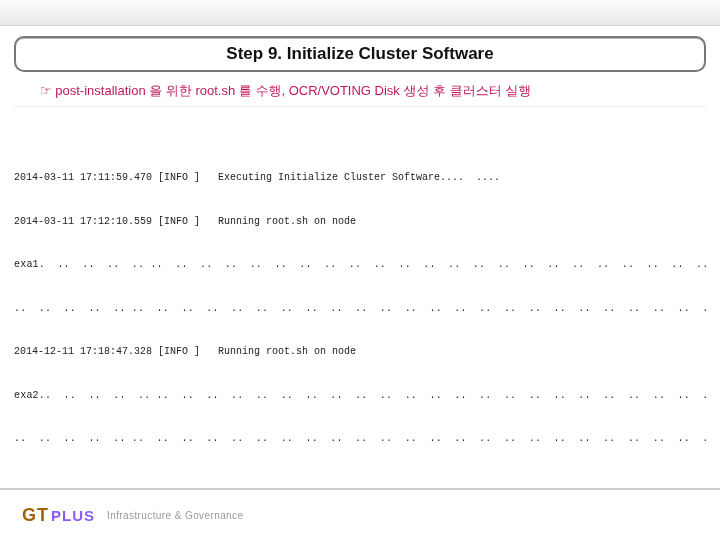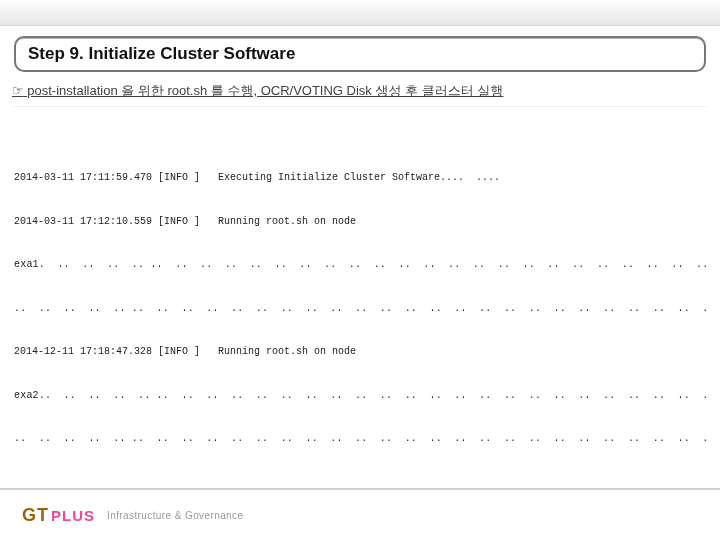--- a/index.html
+++ b/index.html
@@ -6,23 +6,24 @@
   html, body { width: 720px; height: 540px; background: #fff; font-family: "Malgun Gothic", Arial, sans-serif; }
   .slide { position: relative; width: 720px; height: 540px; background: #fff; }
   .topbar { height: 26px; background: linear-gradient(#fdfdfd, #e7e7e7); border-bottom: 1px solid #d8d8d8; }
   .title-card {
     margin: 10px 14px 6px 14px;
     padding: 6px 12px;
     border: 2px solid #777;
     border-radius: 10px;
     background: #fff;
     box-shadow: 0 1px 0 #bbb inset;
+    text-align: center;
   }
   .title-card span { font-size: 17px; font-weight: 700; color: #111; }
-  .subline { margin: 10px 24px 6px 12px; font-size: 13px; color: #404040; text-decoration: underline; }
+  .subline { margin: 10px 24px 6px 40px; font-size: 13px; color: #be185d; }
   .terminal {
     margin: 4px 14px 0 14px;
     background: #fff;
     font-family: "Consolas", "Courier New", monospace;
     font-size: 10px;
     line-height: 1.45;
     color: #222;
     white-space: pre;
     overflow: hidden;
     border-top: 1px solid #eee;
@@ -30,21 +31,21 @@
   .terminal .ln { display: block; }
   .terminal .sp { letter-spacing: 0.2px; }
   .terminal .gap { height: 6px; }
   .footer {
     position: absolute; left: 0; right: 0; bottom: 0;
     height: 52px; border-top: 2px solid #cfcfcf;
     display: flex; align-items: center; padding: 0 22px;
   }
   .logo { display: flex; align-items: baseline; gap: 2px; font-weight: 800; font-family: Arial, sans-serif; }
   .logo .gt { color: #a16207; font-size: 18px; letter-spacing: 1px; }
-  .logo .plus { color: #ec4899; font-size: 15px; letter-spacing: 1px; }
+  .logo .plus { color: #8b5cf6; font-size: 15px; letter-spacing: 1px; }
   .tagline { margin-left: 12px; color: #9a9a9a; font-size: 10px; letter-spacing: 0.4px; }
 </style>
 </head>
 <body>
 
 <div class="slide">
   <div class="topbar"></div>
 
   <div class="title-card">
     <span>Step 9. Initialize Cluster Software</span>

